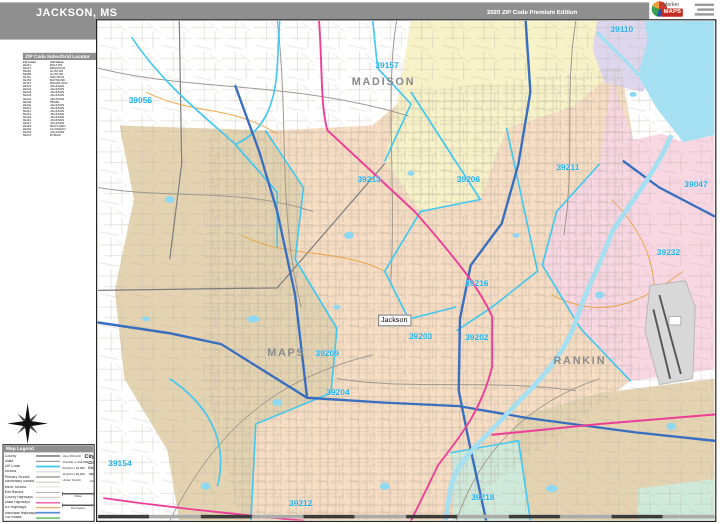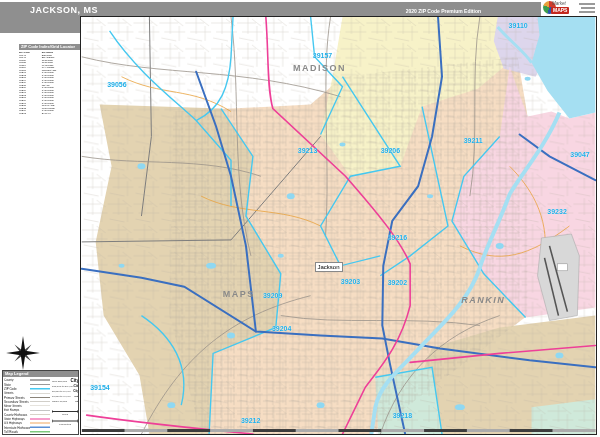--- a/index.html
+++ b/index.html
@@ -434,21 +434,21 @@
         <span class="lbl-zip" style="left: 60.0775%; top: 31.9809%;">39206</span>
         <span class="lbl-zip" style="left: 76.1628%; top: 29.5943%;">39211</span>
         <span class="lbl-zip" style="left: 96.8992%; top: 32.9356%;">39047</span>
         <span class="lbl-zip" style="left: 92.4419%; top: 46.5394%;">39232</span>
         <span class="lbl-zip" style="left: 61.4341%; top: 52.7446%;">39216</span>
         <span class="lbl-city" style="left: 48.062%; top: 59.9045%;">Jackson</span>
         <span class="lbl-zip" style="left: 52.3256%; top: 63.2458%;">39203</span>
         <span class="lbl-zip" style="left: 61.4341%; top: 63.4845%;">39202</span>
         <span class="lbl-county" style="left: 30.6202%; top: 66.3484%;">MAPS</span>
         <span class="lbl-zip" style="left: 37.2093%; top: 66.5871%;">39209</span>
-        <span class="lbl-county" style="left: 78.1008%; top: 67.7804%; font-style: italic;">RANKIN</span>
+        <span class="lbl-county" style="left: 78.1008%; top: 67.7804%;">RANKIN</span>
         <span class="lbl-zip" style="left: 38.9535%; top: 74.463%;">39204</span>
         <span class="lbl-zip" style="left: 3.68217%; top: 88.7828%;">39154</span>
         <span class="lbl-zip" style="left: 32.9457%; top: 96.6587%;">39212</span>
         <span class="lbl-zip" style="left: 62.4031%; top: 95.4654%;">39218</span>
       </div>
   </div>
 
 </div>
 
 </body></html>

